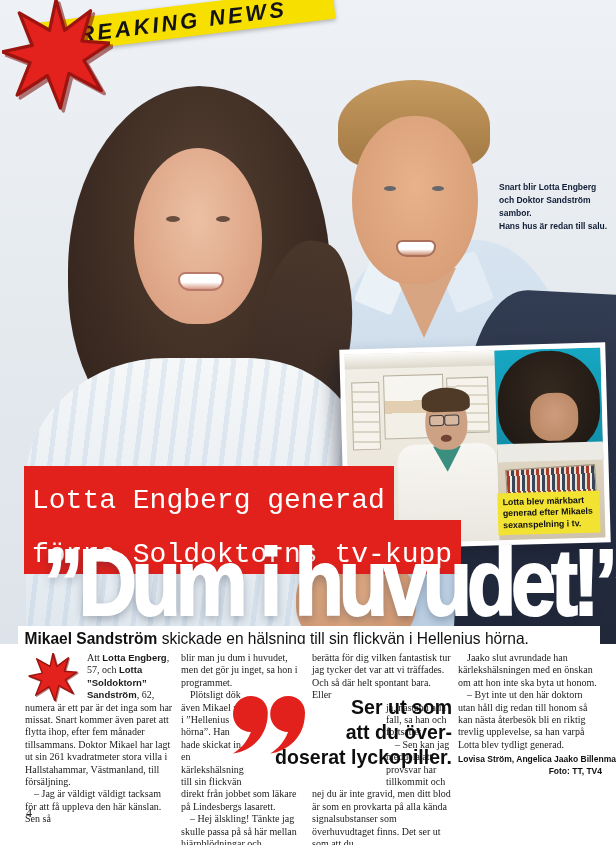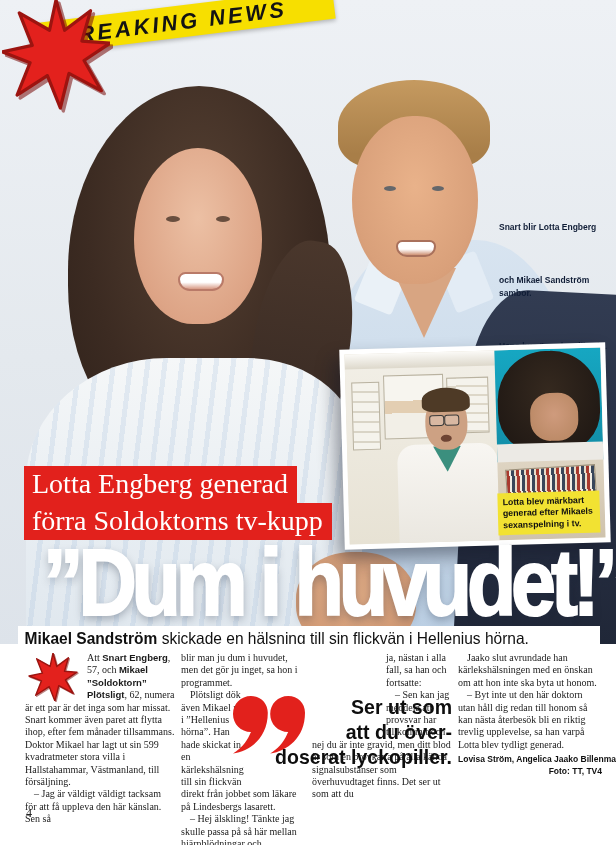--- a/index.html
+++ b/index.html
@@ -28,25 +28,25 @@
   .m-hand{position:absolute;left:296px;top:552px;width:120px;height:100px;background:radial-gradient(ellipse at 45% 40%,#e0ab85,#c8906c);border-radius:46%;}
 
   
   .banner{position:absolute;left:30px;top:24px;width:306px;height:32px;background:#f7df00;transform:rotate(-7deg);transform-origin:left center;box-shadow:0 2px 4px rgba(0,0,0,.25);z-index:6;}
   .banner-text{font-family:"Liberation Sans",sans-serif;font-weight:bold;font-style:italic;font-size:22px;letter-spacing:3px;color:#131313;padding:4px 0 0 30px;white-space:nowrap;}
   .star-big{position:absolute;left:2px;top:-2px;width:108px;height:112px;z-index:7;filter:drop-shadow(3px 3px 0 rgba(120,10,8,.55));}
   .star-small{width:56px;height:48px;float:left;margin:1px 6px 0 0;filter:drop-shadow(1px 1px 0 rgba(120,10,8,.5));}
 
   
   .photo-cap{position:absolute;left:499px;top:181px;width:116px;font-family:"Liberation Sans",sans-serif;font-weight:bold;font-size:8.5px;line-height:13px;color:#101d36;z-index:5;}
-  .photo-cap span{display:block;margin-top:40px;}
+  .photo-cap span{display:block;}
 
   
   .kicker{position:absolute;left:24px;top:466px;z-index:8;display:flex;flex-direction:column;align-items:flex-start;}
-  .kicker-line{background:#e2211c;color:#ffffff;font-family:Liberation Serif, serif;font-size:28px;line-height:33px;padding:1px 9px 3px 8px;white-space:nowrap;}
+  .kicker-line{background:#e2211c;color:#ffffff;font-family:Liberation Mono, monospace;font-size:28px;line-height:33px;padding:18px 9px 3px 8px;white-space:nowrap;}
 
   
   .inset{position:absolute;left:342px;top:346px;width:266px;height:200px;background:#ffffff;padding:5px;box-sizing:border-box;transform:rotate(-1.6deg);box-shadow:-6px 10px 18px rgba(20,25,40,.45);z-index:7;}
   .inset-inner{position:relative;width:256px;height:190px;overflow:hidden;background:#e9e4d8;}
   .clinic{position:absolute;left:0;top:0;width:150px;height:190px;background:linear-gradient(180deg,#f2efe7 0%,#e7e2d4 100%);}
   .ceiling{position:absolute;left:0;top:0;width:150px;height:15px;background:linear-gradient(180deg,#fbfaf7,#ddd8cb);}
   .poster1{position:absolute;left:6px;top:28px;width:26px;height:66px;background:repeating-linear-gradient(180deg,#f5f3ec 0 8px,#d9d4c6 8px 10px);border:1px solid #b9b2a0;}
   .poster2{position:absolute;left:38px;top:22px;width:58px;height:62px;background:linear-gradient(180deg,#f7f5ef 0 40%,#e3ceb2 40% 60%,#f2efe7 60%);border:1px solid #b9b2a0;}
   .poster3{position:absolute;left:101px;top:26px;width:40px;height:54px;background:repeating-linear-gradient(180deg,#f5f3ec 0 7px,#ddd7c8 7px 9px);border:1px solid #b9b2a0;}
   .doc-coat{position:absolute;left:50px;top:92px;width:100px;height:98px;background:linear-gradient(180deg,#f8f6f2,#eae7e0);border-radius:18px 18px 0 0;}
@@ -126,21 +126,21 @@
 
   <div class="banner">
     <div class="banner-text">BREAKING NEWS</div>
   </div>
   <svg class="star-big" viewBox="0 0 100 100">
     <polygon points="50,0 58,28 82,10 74,38 100,40 76,56 92,84 62,68 54,100 42,70 14,88 26,58 0,48 28,42 16,12 44,28" fill="#e3211d" stroke="#9c1410" stroke-width="3" stroke-linejoin="round"></polygon>
   </svg>
 
   <div class="photo-cap">
     <span>Snart blir Lotta Engberg</span>
-    <span>och Mikael Sandström sambor.</span>
+    <span>och Doktor Sandström sambor.</span>
     <span>Hans hus är redan till salu.</span>
   </div>
 
   <div class="kicker">
     <div class="kicker-line">Lotta Engberg generad</div>
     <div class="kicker-line">förra Soldoktorns tv-kupp</div>
   </div>
 
   <div class="inset">
     <div class="inset-inner">
@@ -180,35 +180,36 @@
     </div>
   </div>
 
   <div class="article">
 
     <div class="col col1">
       <div class="p">
         <svg class="star-small" viewBox="0 0 100 100">
           <polygon points="50,0 58,28 82,10 74,38 100,40 76,56 92,84 62,68 54,100 42,70 14,88 26,58 0,48 28,42 16,12 44,28" fill="#e3211d" stroke="#9c1410" stroke-width="3" stroke-linejoin="round"></polygon>
         </svg>
-        <span>Att </span><span class="bn">Snart Engberg</span><span>, 57, och </span><span class="bn">Mikael ”Soldoktorn” Plötsligt</span><span>, 62, numera är ett par är det inga som har missat. Snart kommer även paret att flytta ihop, efter fem månader tillsammans. Doktor Mikael har lagt ut sin 599 kvadratmeter stora villa i Hallstahammar, Västmanland, till försäljning.</span>
+        <span>Att </span><span class="bn">Lotta Engberg</span><span>, 57, och </span><span class="bn">Lotta ”Soldoktorn” Sandström</span><span>, 62, numera är ett par är det inga som har missat. Snart kommer även paret att flytta ihop, efter fem månader tillsammans. Doktor Mikael har lagt ut sin 261 kvadratmeter stora villa i Hallstahammar, Västmanland, till försäljning.</span>
       </div>
       <div class="p ind">– Jag är väldigt väldigt tacksam för att få uppleva den här känslan. Sen så</div>
     </div>
 
     <div class="col col2">
       <div class="p">blir man ju dum i huvudet, men det gör ju inget, sa hon i programmet.</div>
       <div class="p ind">
         <div class="sp-r"></div>
         <span>Plötsligt dök även Mikael upp i ”Hellenius hörna”. Han hade skickat in en kärlekshälsning till sin flickvän direkt från jobbet som läkare på Lindesbergs lasarett.</span>
       </div>
       <div class="p ind">– Hej älskling! Tänkte jag skulle passa på så här mellan hjärnblödningar och blodförgiftningar att</div>
     </div>
 
     <div class="col col3">
+      <div class="p">berätta för dig vilken fantastisk tur jag tycker det var att vi träffades. Och så där helt spontant bara. Eller</div>
       <div class="p">
         <div class="sp-l"></div>
         <span>ja, nästan i alla fall, sa han och fortsatte:</span>
       </div>
       <div class="p ind">– Sen kan jag meddela att provsvar har tillkommit och</div>
       <div class="p">nej du är inte gravid, men ditt blod är som en provkarta på alla kända signalsubstanser som överhuvudtaget finns. Det ser ut som att du</div>
     </div>
 
     <div class="col col4">
       <div class="p ind">Jaako slut avrundade han kärlekshälsningen med en önskan om att hon inte ska byta ut honom.</div>

